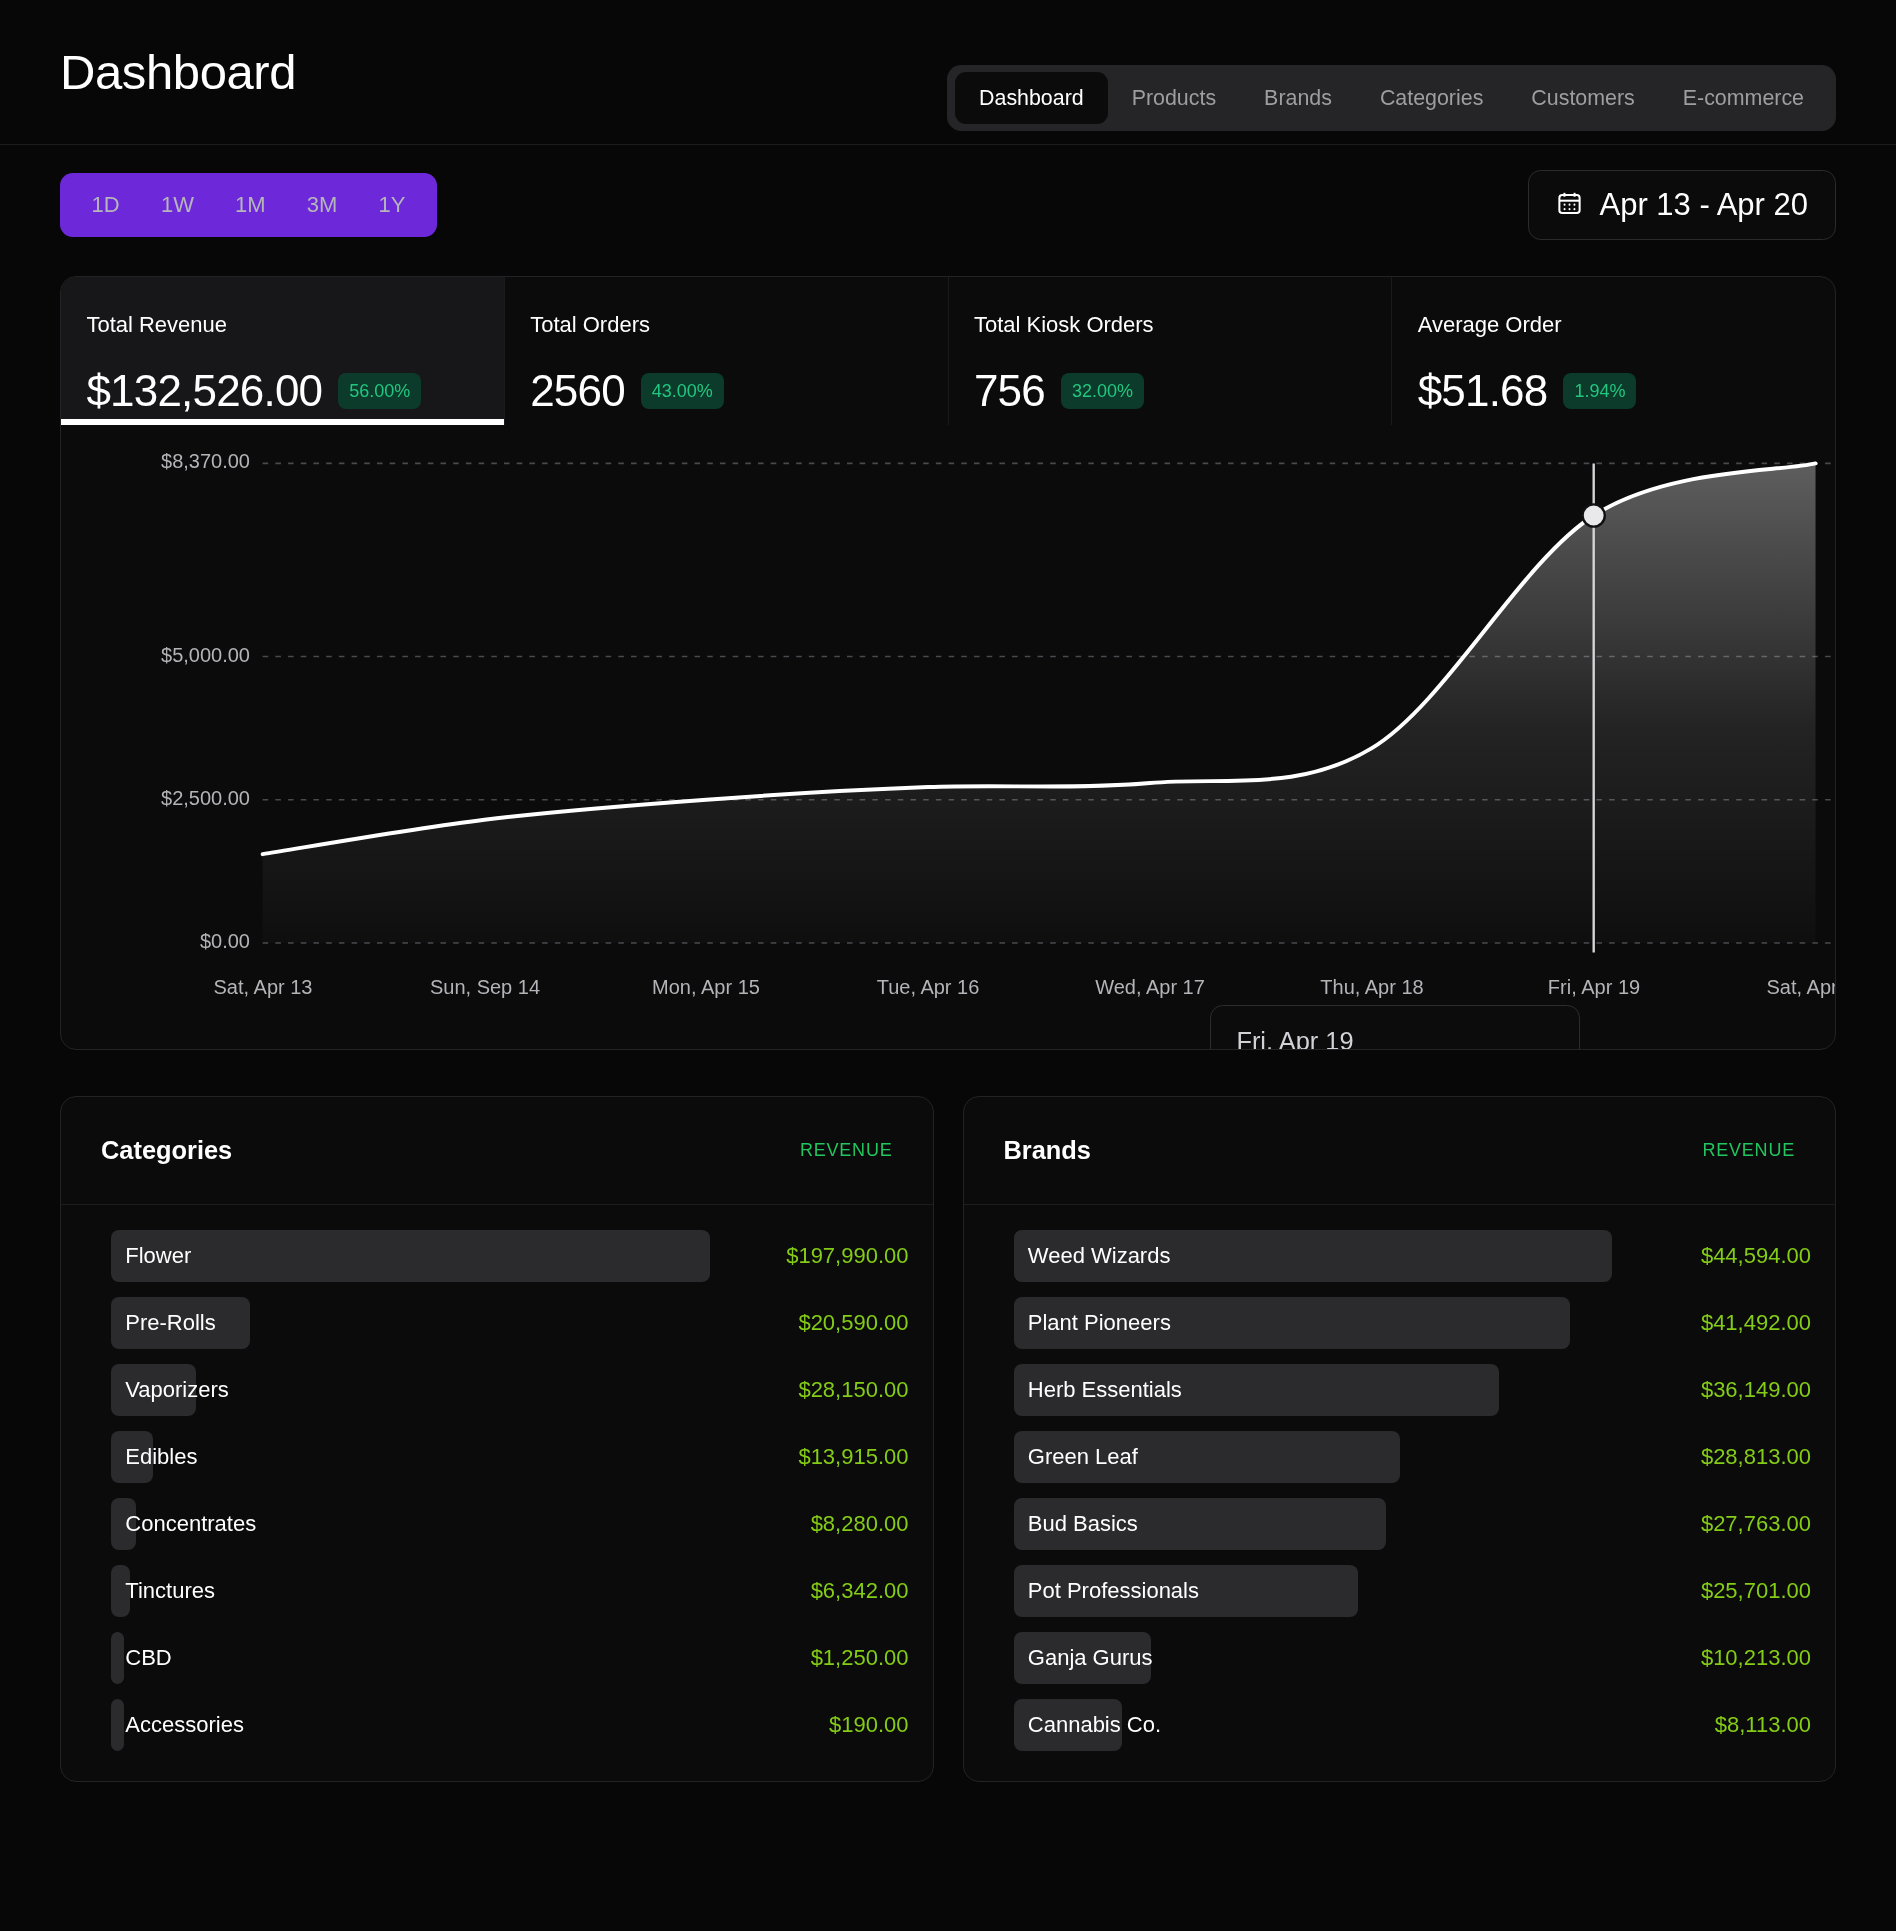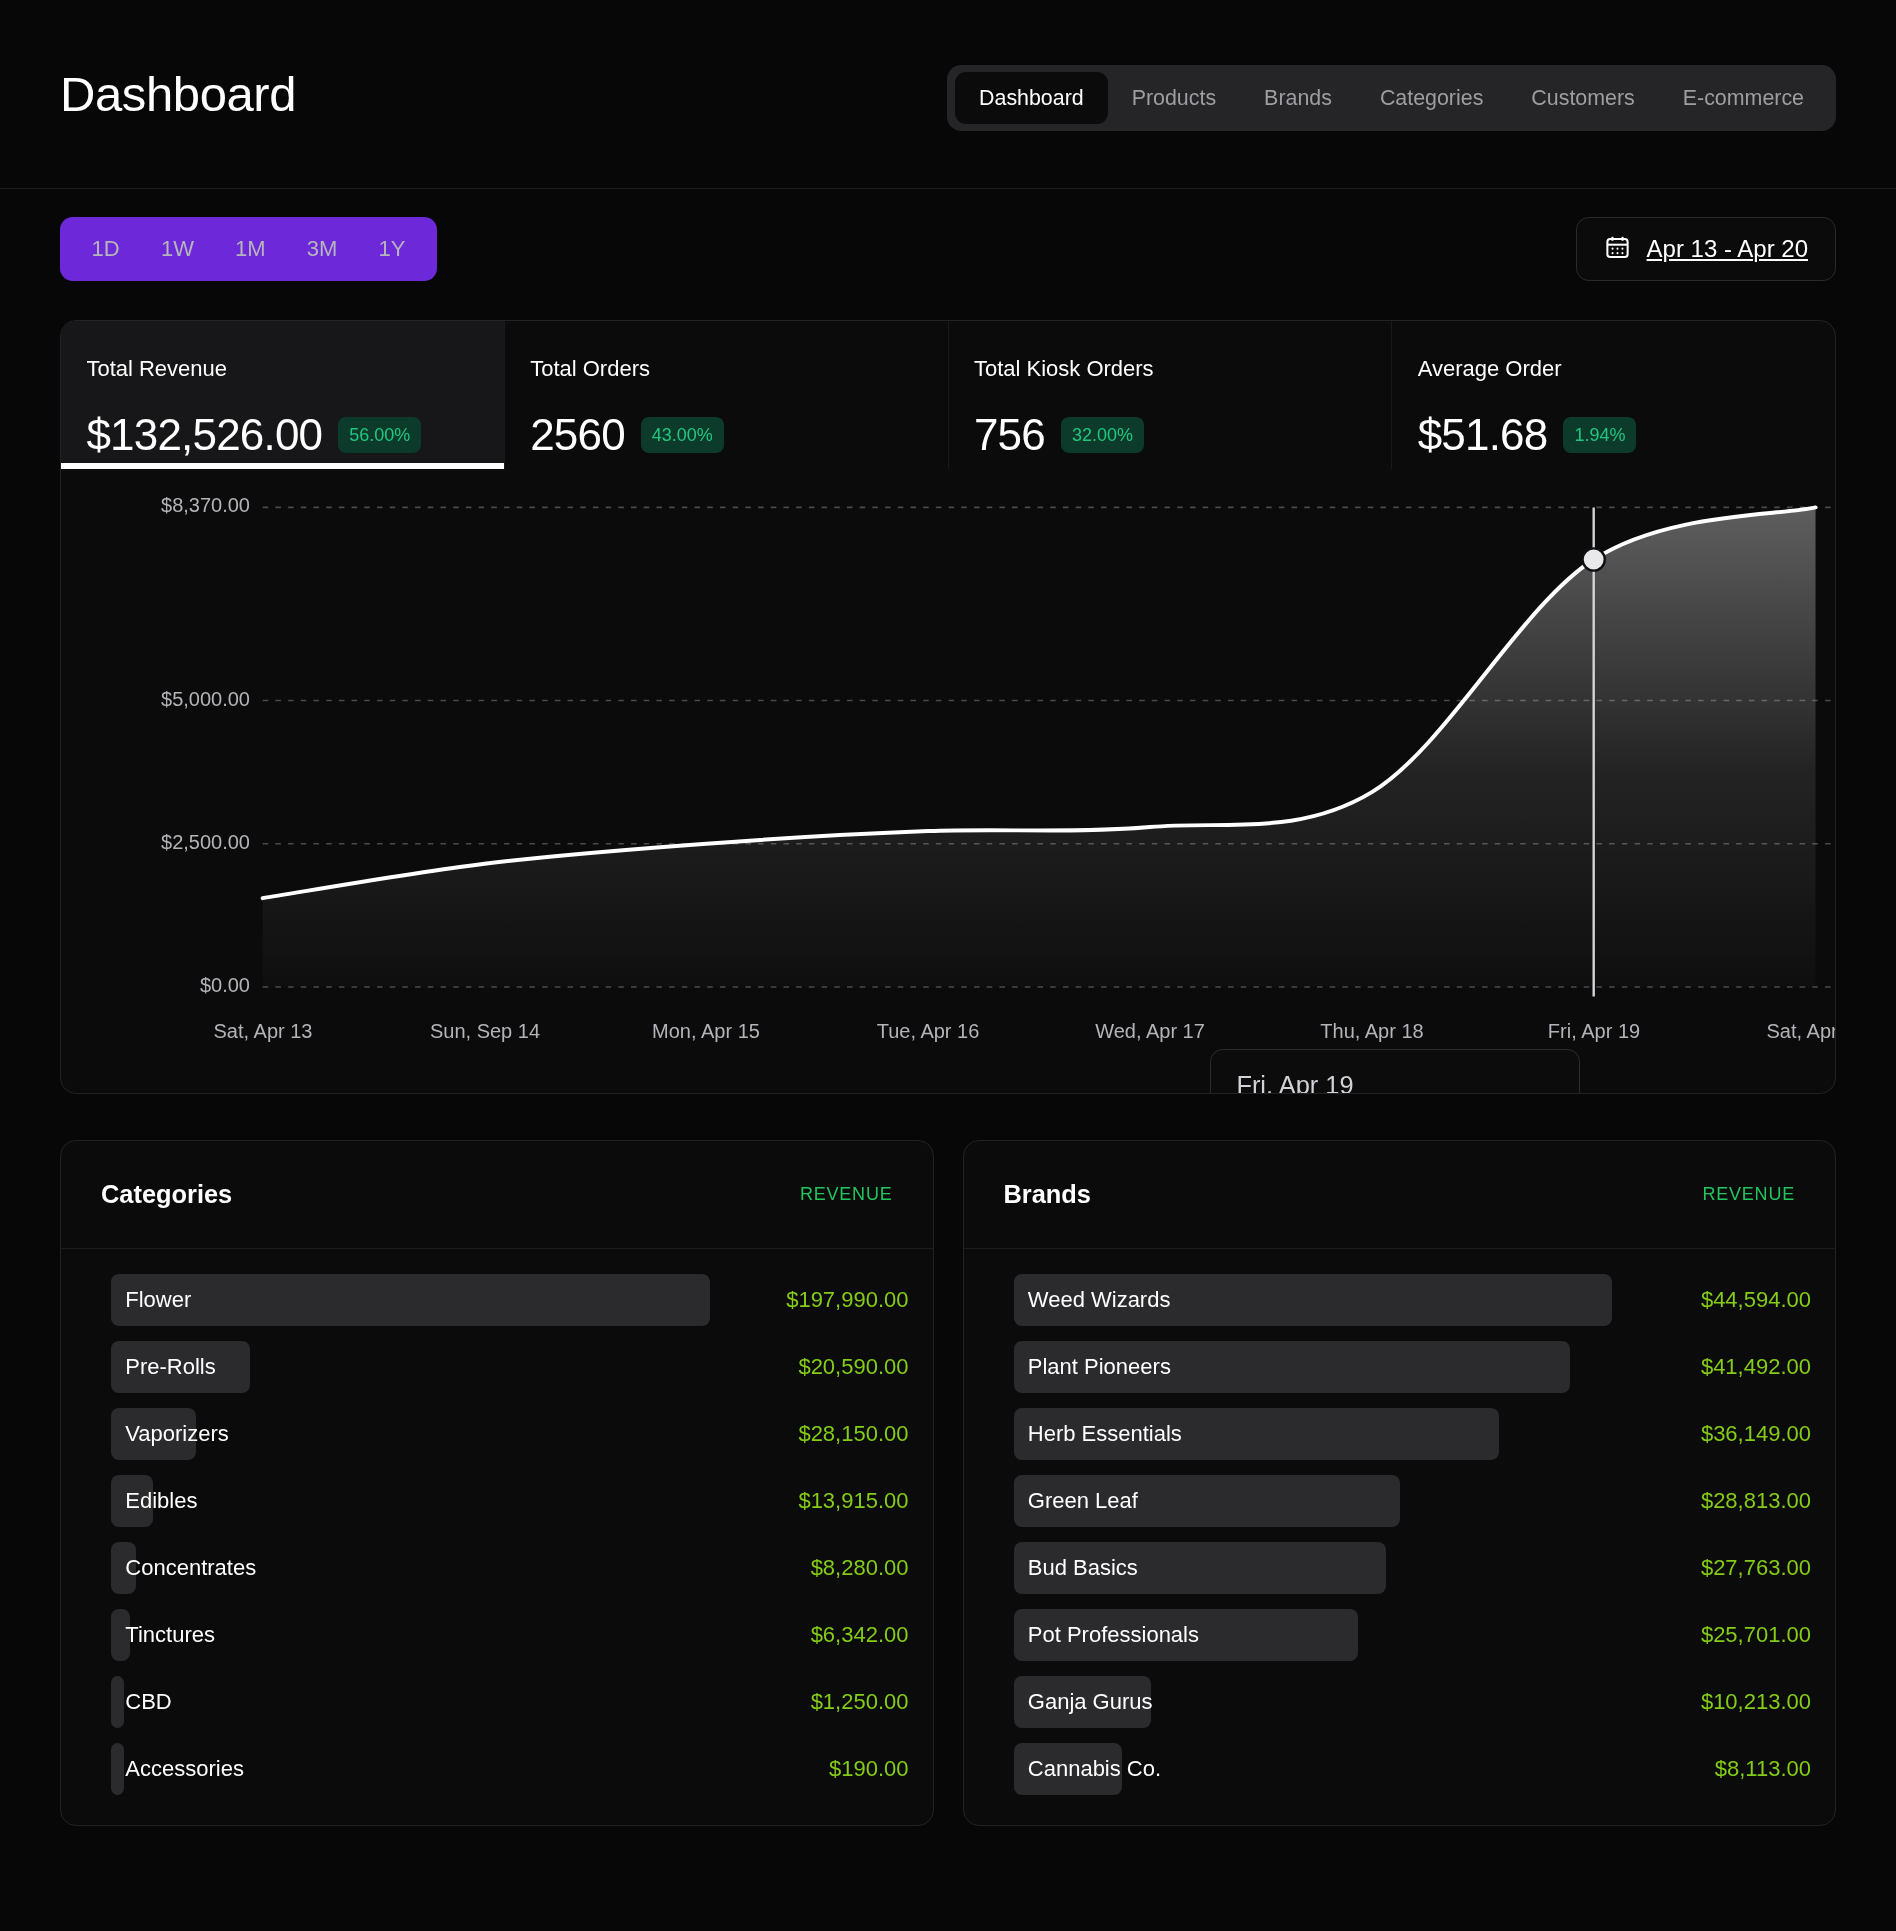--- a/index.html
+++ b/index.html
@@ -7,21 +7,21 @@
     width: 1896px;
     height: 1931px;
     background: #070707;
     font-family: "Liberation Sans", sans-serif;
     -webkit-font-smoothing: antialiased;
     overflow: hidden;
   }
 
   
   .topbar {
-    height: 189px;
+    height: 145px;
     border-bottom: 1.6px solid #1c1c1e;
     display: flex;
     align-items: center;
     padding: 0 60px;
     position: relative;
   }
   .page-title {
     font-size: 49px;
     font-weight: 400;
     color: #ffffff;
@@ -76,23 +76,22 @@
     border: 1.6px solid #2b2b2e;
     border-radius: 12.7px;
     padding: 16px 27px;
     display: flex;
     align-items: center;
     gap: 16px;
     background: #0b0b0c;
   }
   .date-picker .cal-ico { display:block; }
   .date-text {
-    font-size: 24px;
-    color: #ffffff;
-    text-decoration: underline;
+    font-size: 31px;
+    color: #ffffff;
   }
 
   
   .chart-card {
     margin: 12px 60px 0 60px;
     border: 1.6px solid #232326;
     border-radius: 16px;
     background: #0b0b0c;
     overflow: hidden;
     height: 774px;

